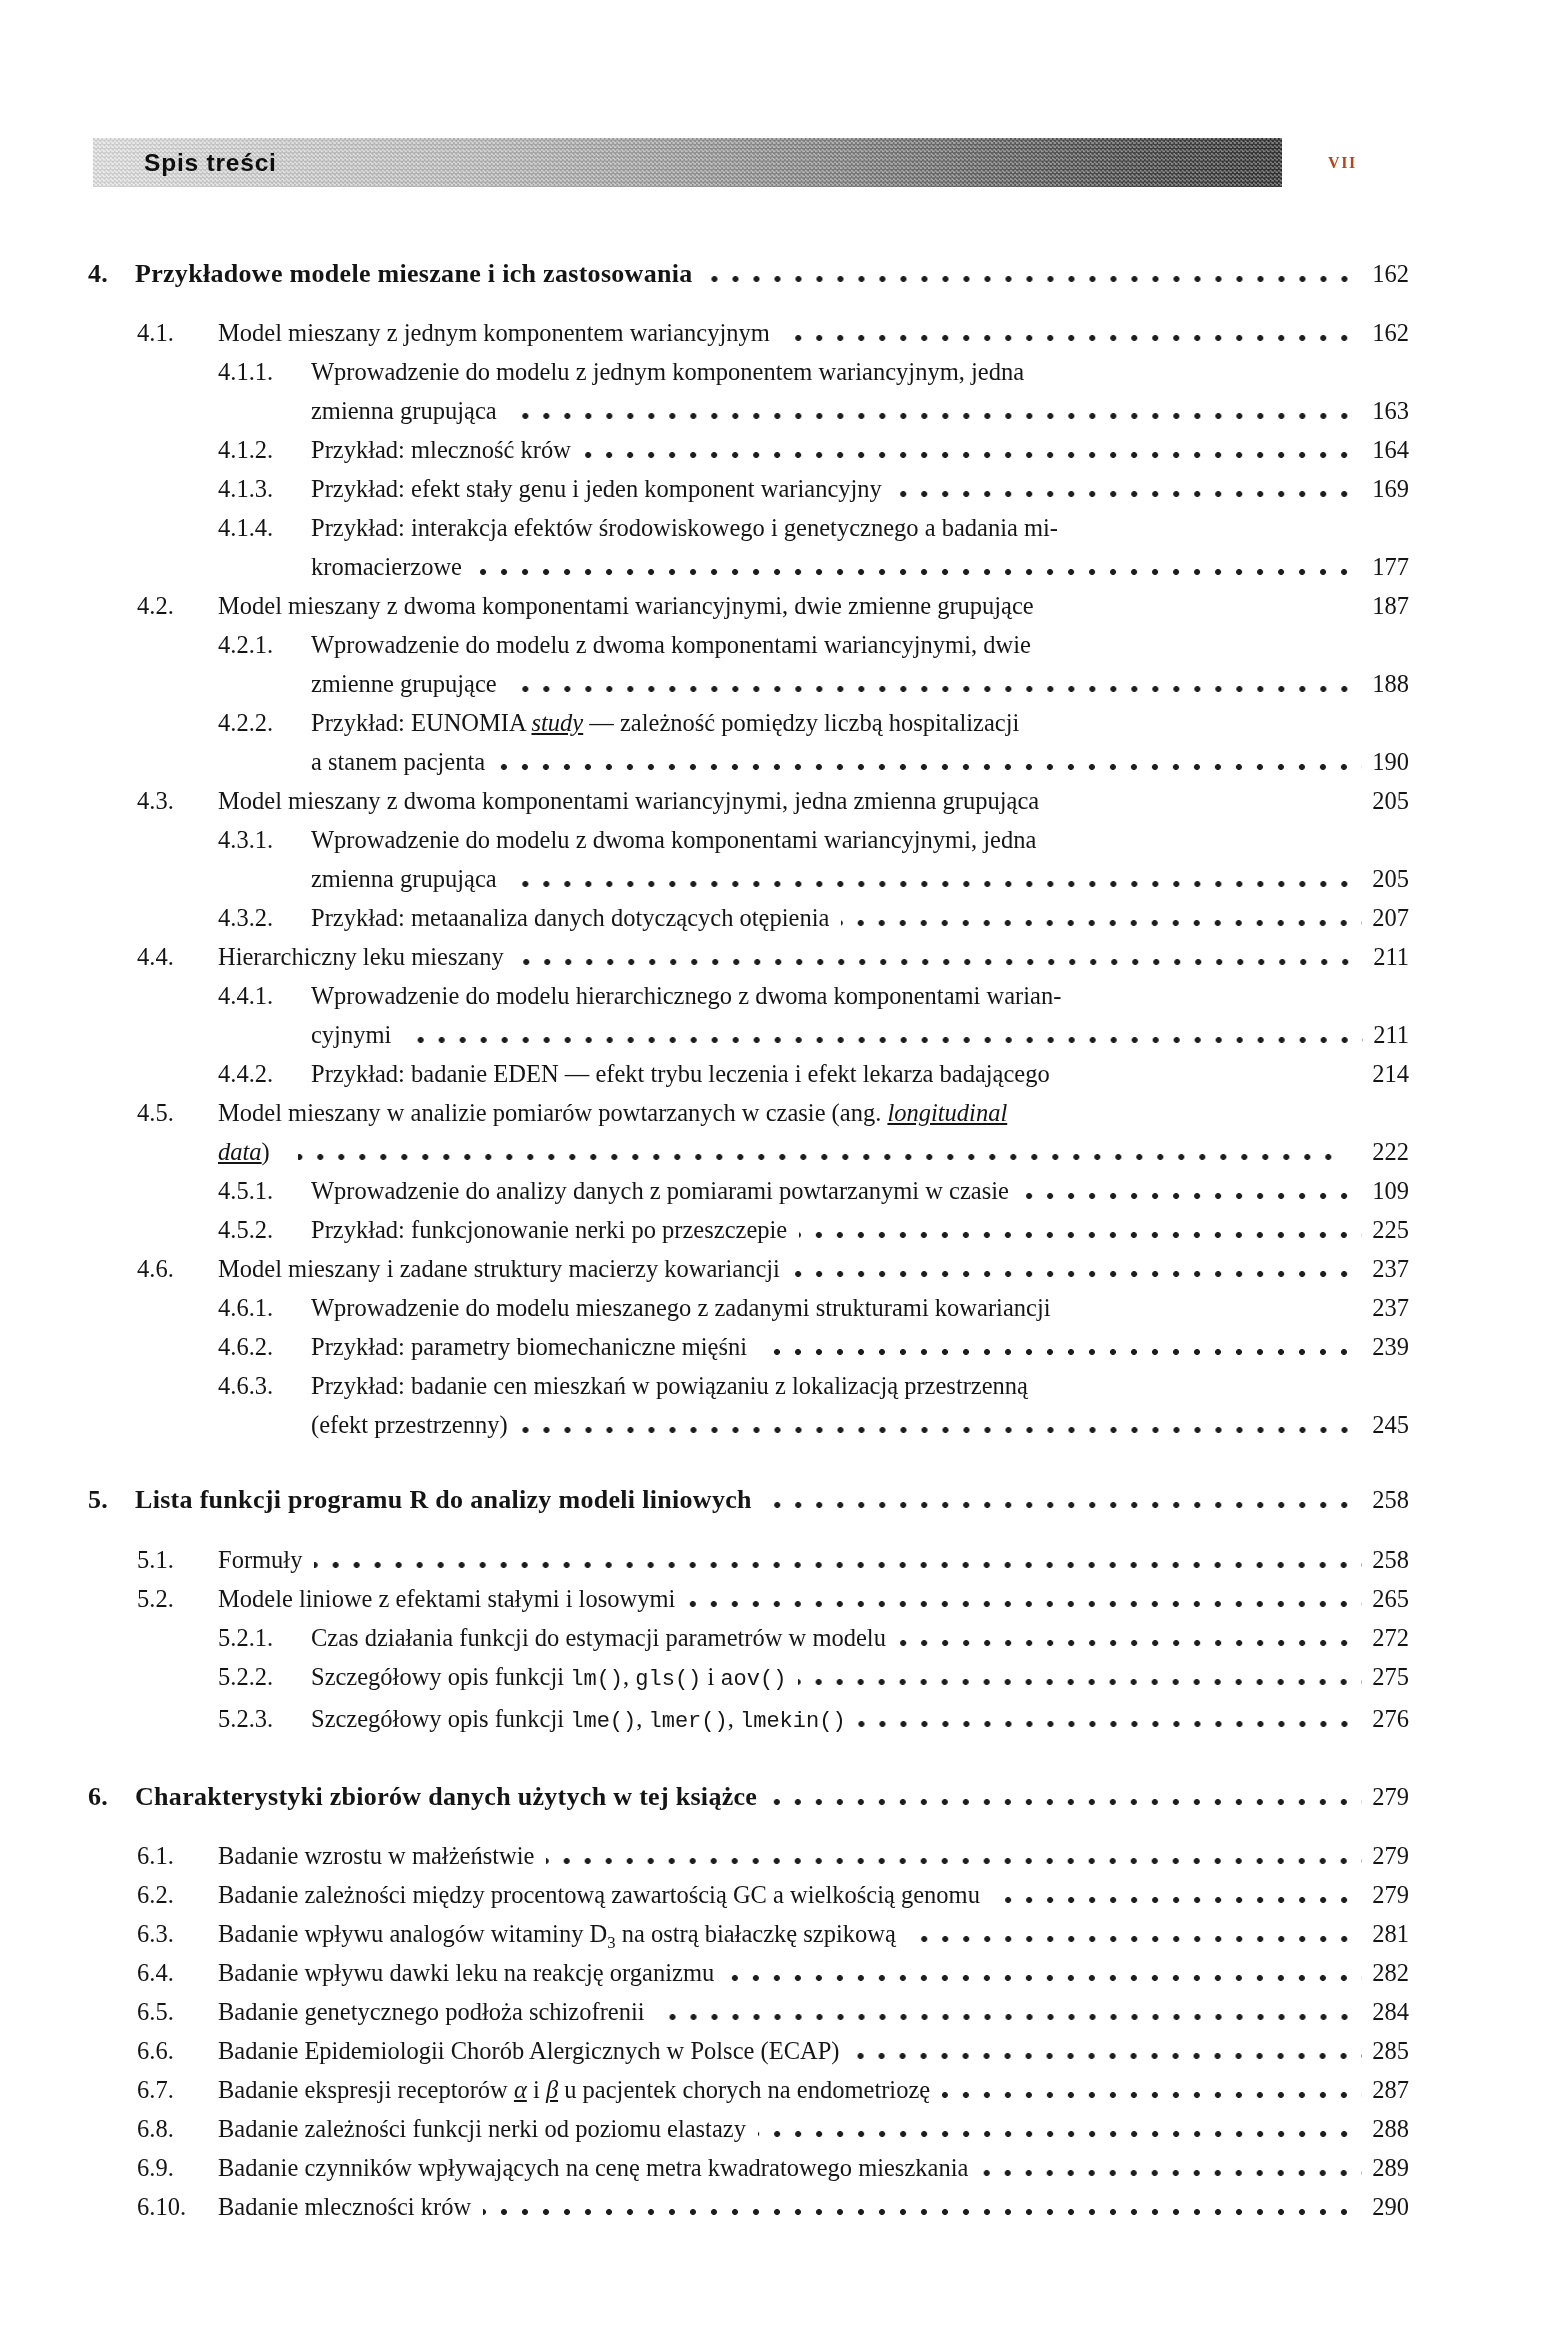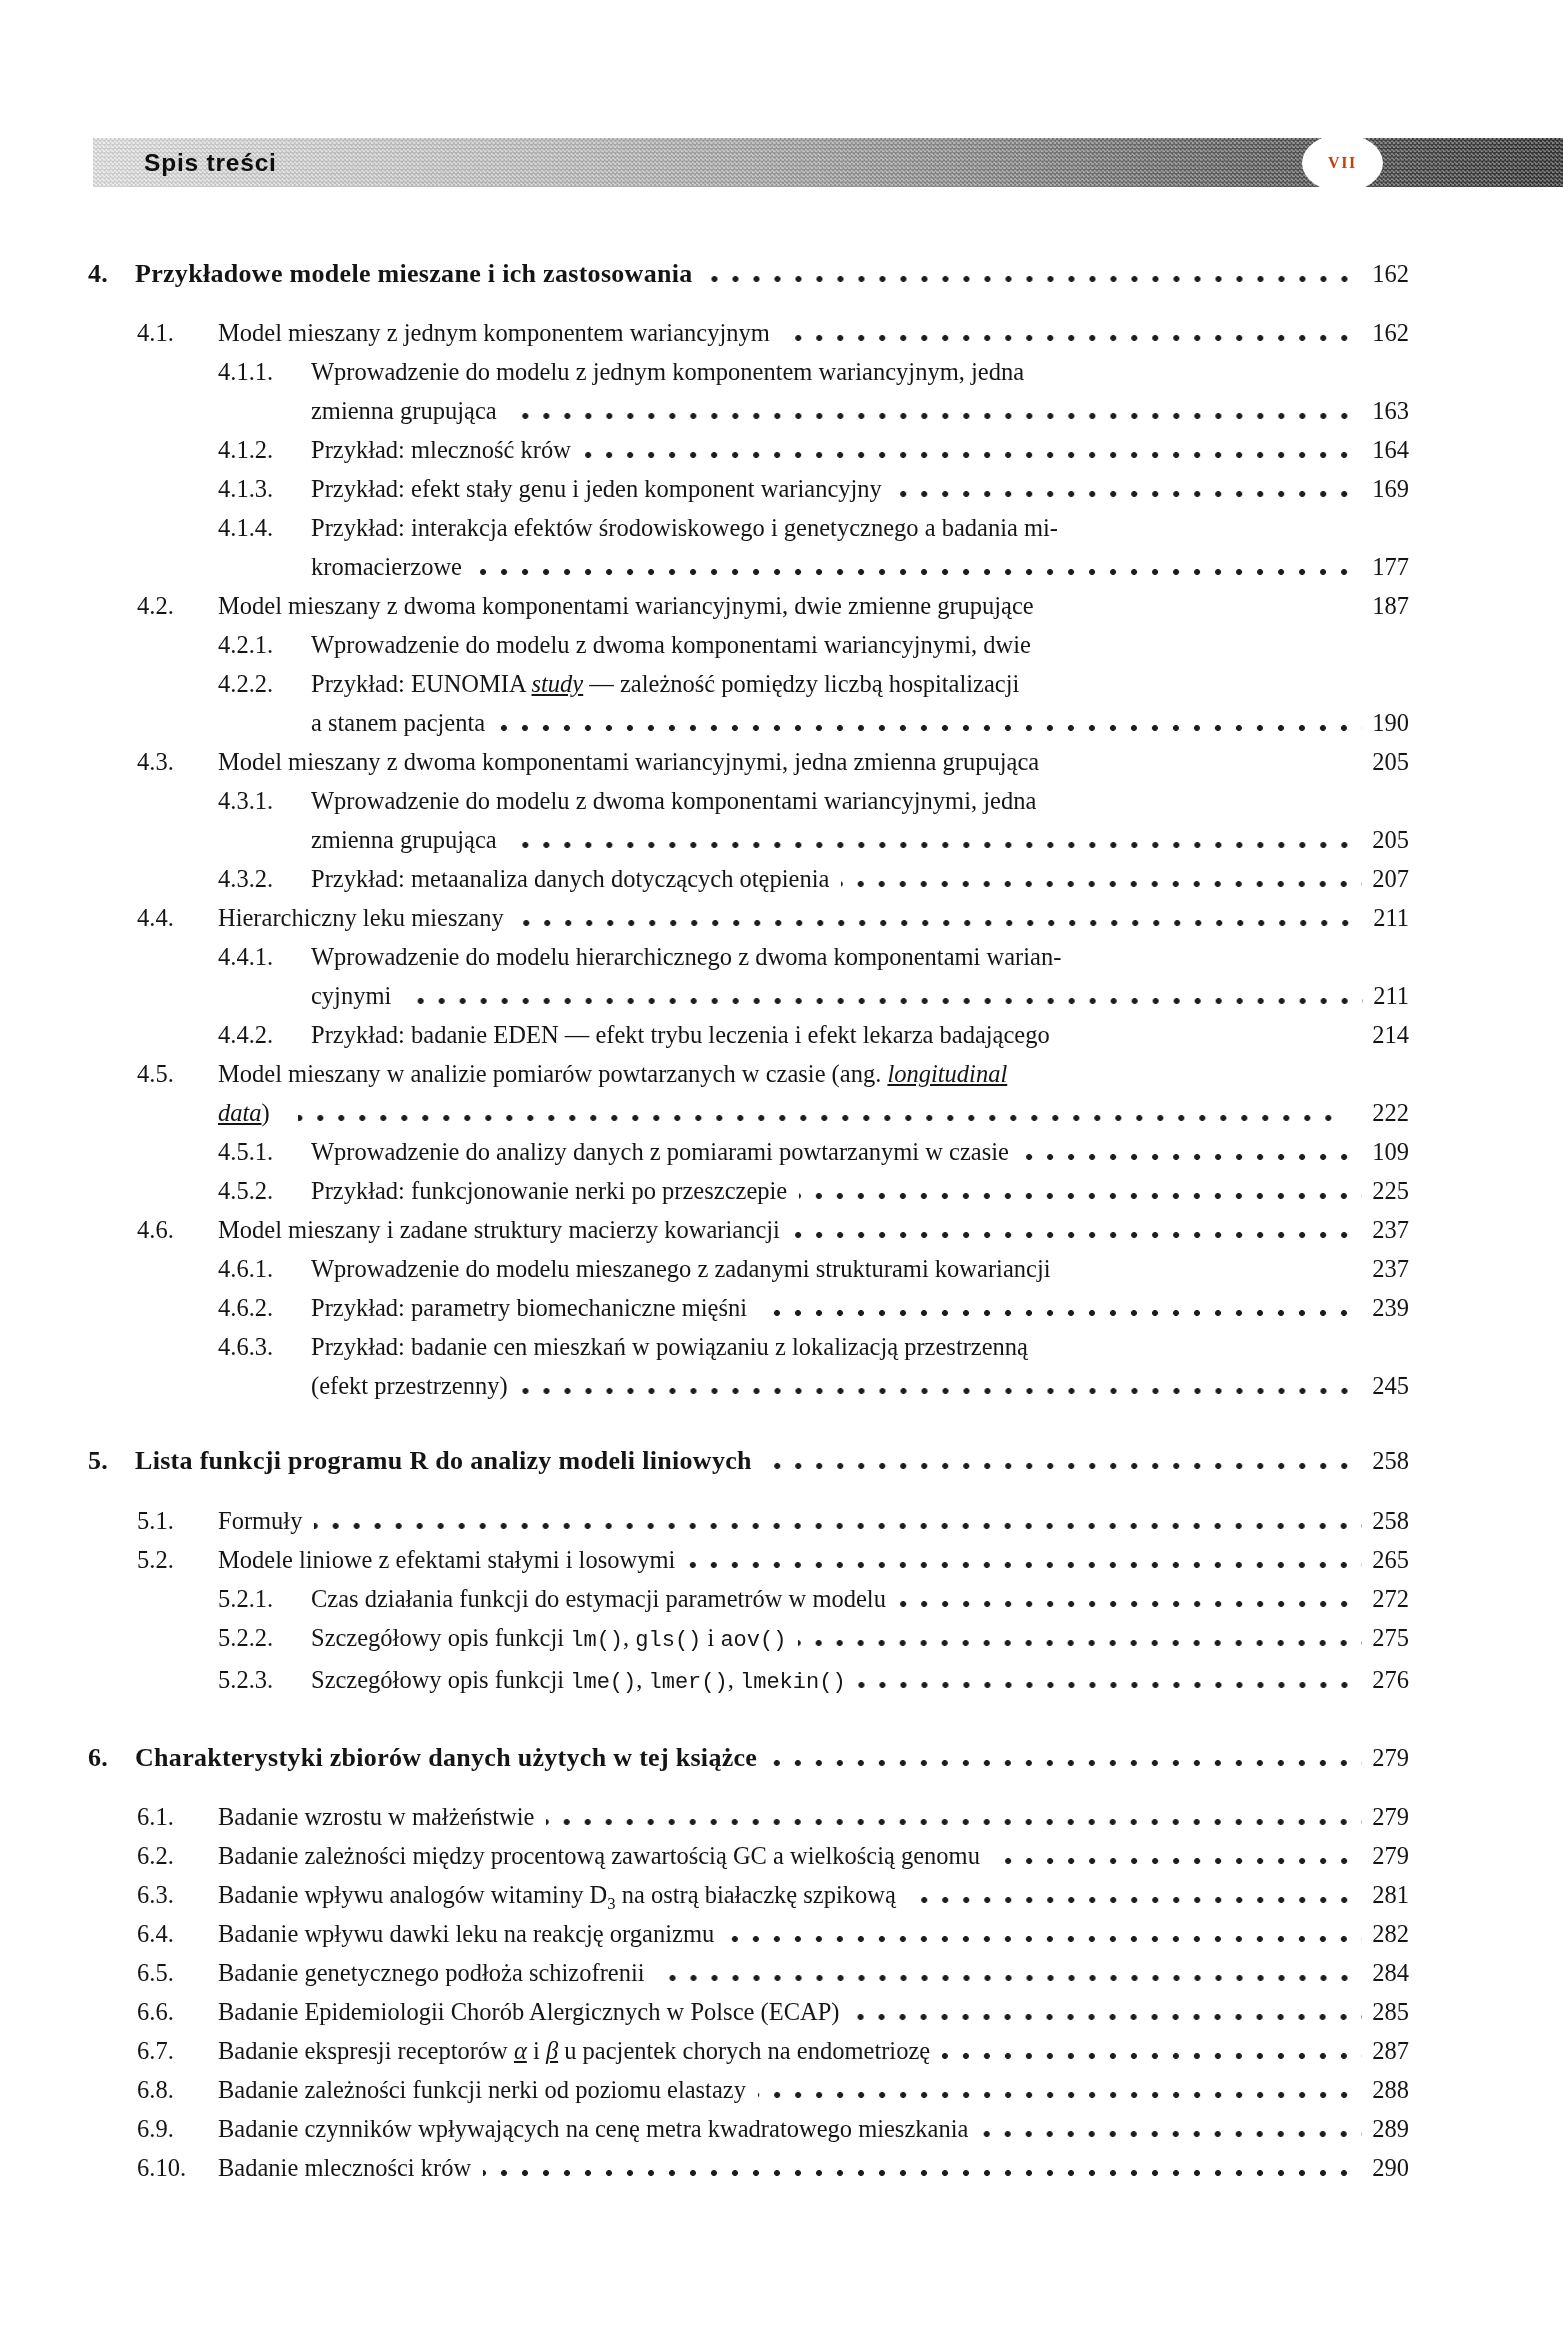--- a/index.html
+++ b/index.html
@@ -7,21 +7,21 @@
     width:1563px;height:2330px;
     background:#ffffff;
     font-family:"Liberation Serif", serif;
     color:#151515;
     position:relative;
     overflow:hidden;
   }
 
   
   .header-bar{
-    position:absolute;left:93px;top:138px;width:1470px;height:49px;
+    position:absolute;left:93px;top:138px;width:1189px;height:49px;
     background:
       repeating-conic-gradient(rgba(255,255,255,.38) 0% 25%, rgba(0,0,0,.10) 0% 50%) 0 0/4.2px 4.2px,
       linear-gradient(90deg,#e3e3e3 0%,#d2d2d2 15%,#bdbdbd 32%,#a2a2a2 48%,#868686 62%,#646464 76%,#474747 88%,#323232 100%);
   }
   .header-title{
     position:absolute;left:51px;top:0;height:49px;line-height:49px;
     font-family:"Liberation Sans", sans-serif;
     font-weight:bold;font-size:24.5px;color:#0e0e0e;letter-spacing:0.8px;
   }
   .page-oval{
@@ -124,20 +124,25 @@
       <div class="row lvl2">
         <span class="num">4.2.</span>
         <span class="text"><span>Model mieszany z dwoma komponentami wariancyjnymi, dwie zmienne grupujące</span></span>
         <span class="leader none"></span>
         <span class="page">187</span>
       </div>
       <div class="row lvl3">
         <span class="num">4.2.1.</span>
         <span class="text"><span>Wprowadzenie do modelu z dwoma komponentami wariancyjnymi, dwie</span></span>
       </div>
+      <div class="row lvl3 cont">
+        <span class="text"><span>zmienne grupujące</span></span>
+        <span class="leader"></span>
+        <span class="page">188</span>
+      </div>
       <div class="row lvl3">
         <span class="num">4.2.2.</span>
         <span class="text"><span>Przykład: EUNOMIA </span><span class="it">study</span><span> — zależność pomiędzy liczbą hospitalizacji</span></span>
       </div>
       <div class="row lvl3 cont">
         <span class="text"><span>a stanem pacjenta</span></span>
         <span class="leader"></span>
         <span class="page">190</span>
       </div>
       <div class="row lvl2">

